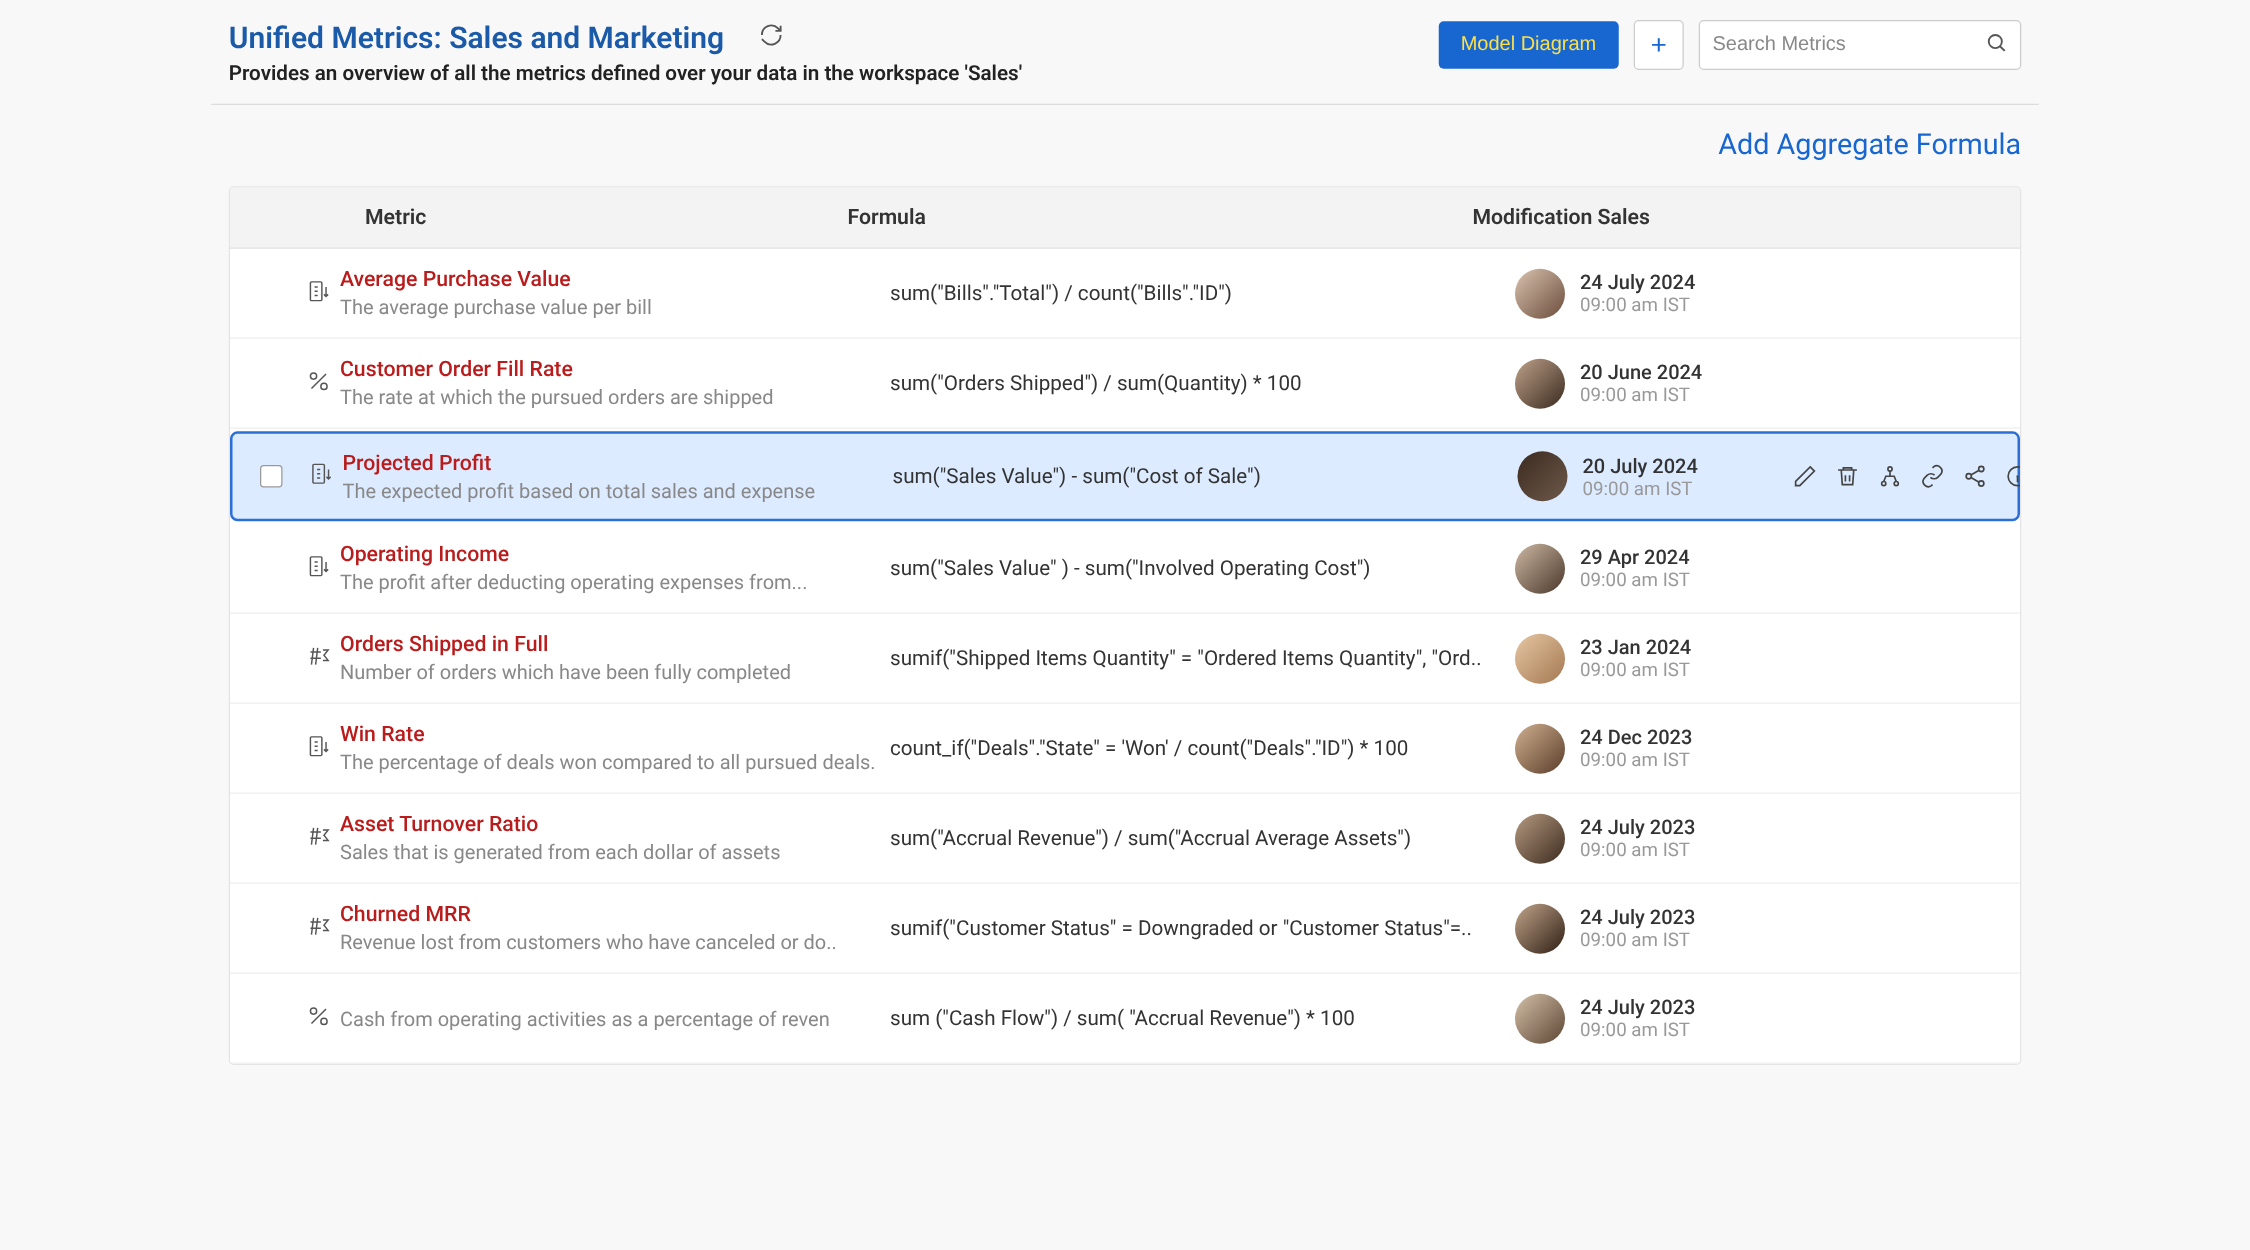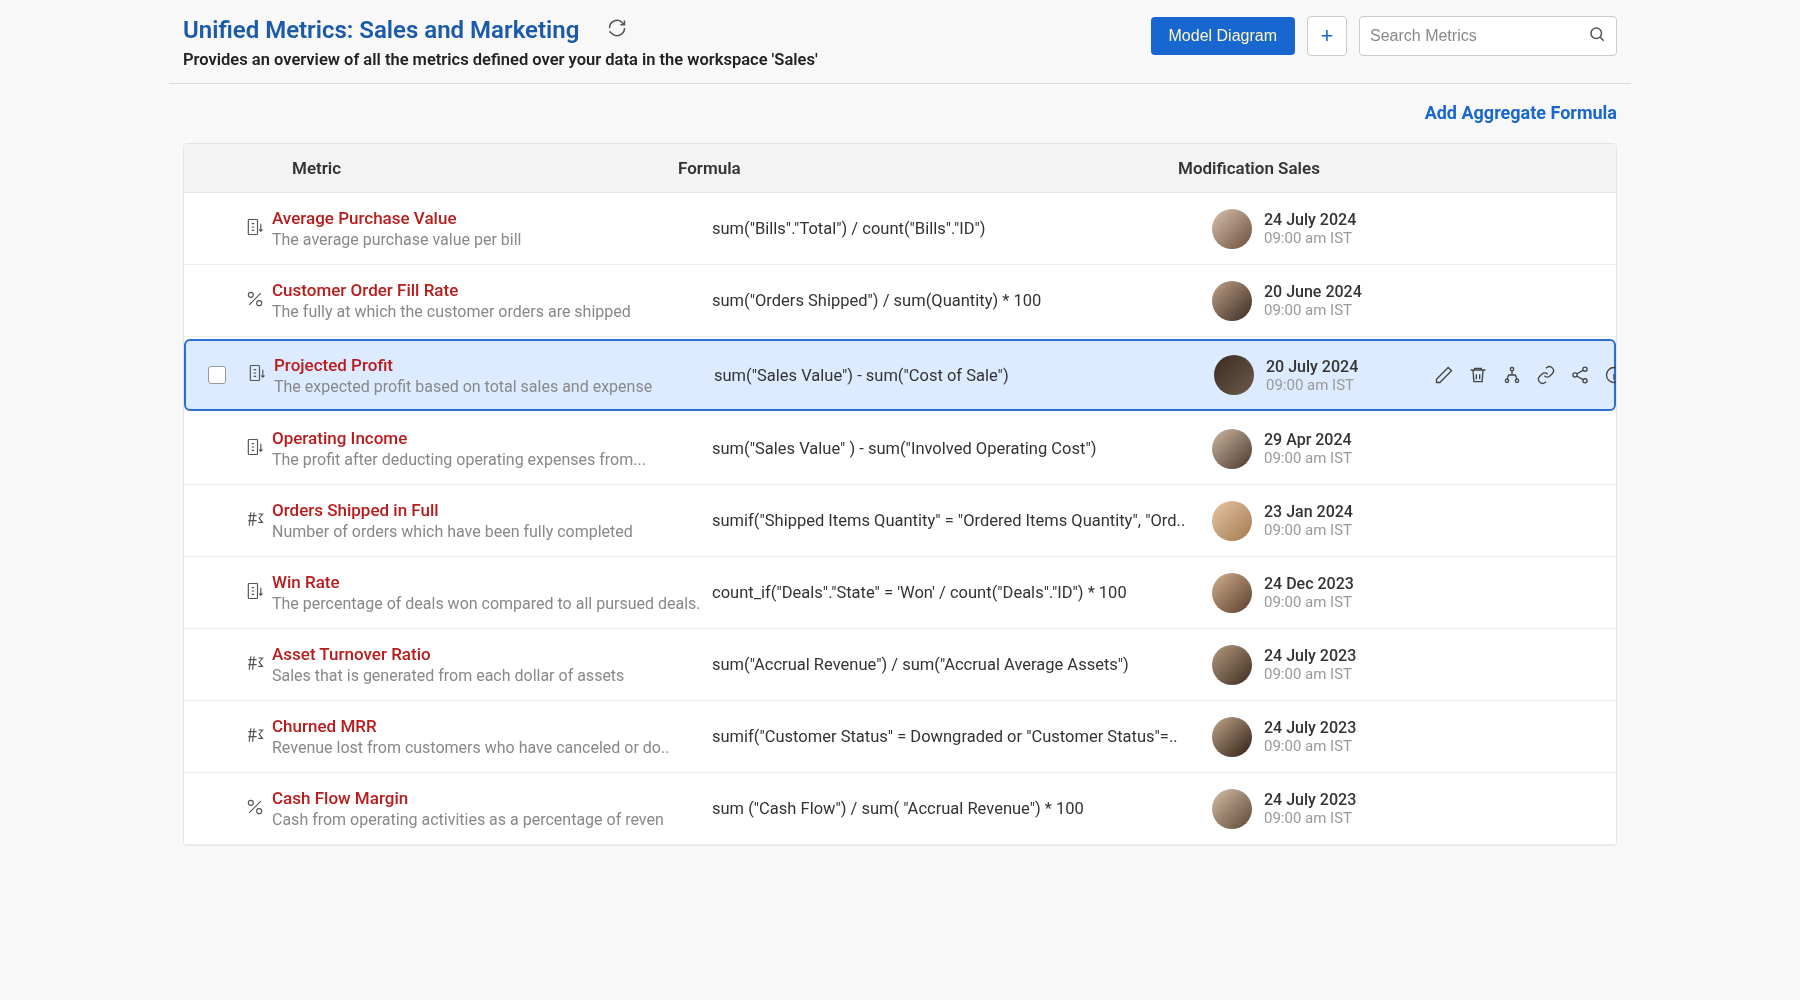--- a/index.html
+++ b/index.html
@@ -38,21 +38,21 @@
   font-weight: 600;
   color: #222;
 }
 .topbar-right {
   display: flex;
   align-items: center;
   gap: 12px;
 }
 .primary-btn {
   background: #1866d0;
-  color: #fef9c3;
+  color: #fde047;
   border: none;
   border-radius: 4px;
   padding: 10px 18px;
   font-size: 16px;
   font-weight: 500;
   cursor: pointer;
 }
 .icon-btn {
   background: #fff;
   border: 1px solid #ccc;
@@ -86,22 +86,22 @@
 }
 .search-input::placeholder { color: #888; }
 .search-wrap svg { width: 18px; height: 18px; stroke: #555; }
 
 .linkbar {
   text-align: right;
   padding: 18px 14px 8px 14px;
 }
 .link-add {
   color: #1866d0;
-  font-size: 18px;
-  font-weight: 700;
+  font-size: 23px;
+  font-weight: 400;
   cursor: pointer;
 }
 
 .table {
   margin: 12px 14px 16px 14px;
   border: 1px solid #e4e4e4;
   border-radius: 4px;
   overflow: hidden;
   background: #fff;
 }
@@ -250,21 +250,21 @@
     <div class="col-checkbox">
             <div class="row-check"></div>
           </div>
     <div class="col-icon">
             <span class="metric-icon"><svg viewBox="0 0 24 24" stroke-width="1.4">
                 <use href="#ic-percent"></use>
               </svg></span>
           </div>
     <div class="col-metric">
       <div class="metric-name">Customer Order Fill Rate</div>
-      <div class="metric-desc">The fully at which the customer orders are shipped</div>
+      <div class="metric-desc">The rate at which the pursued orders are shipped</div>
     </div>
     <div class="col-formula"><span class="formula-text">sum("Orders Shipped") / sum(Quantity) * 100</span></div>
     <div class="col-mod">
       <div class="avatar av-2"></div>
       <div>
         <div class="mod-date">20 June 2024</div>
         <div class="mod-time">09:00 am IST</div>
       </div>
     </div>
     <div class="col-actions"></div>
@@ -441,21 +441,20 @@
         <div class="trow">
     <div class="col-checkbox">
             <div class="row-check"></div>
           </div>
     <div class="col-icon">
             <span class="metric-icon"><svg viewBox="0 0 24 24" stroke-width="1.4">
                 <use href="#ic-percent"></use>
               </svg></span>
           </div>
     <div class="col-metric">
-      <div class="metric-name">Cash Flow Margin</div>
       <div class="metric-desc">Cash from operating activities as a percentage of reven</div>
     </div>
     <div class="col-formula"><span class="formula-text">sum ("Cash Flow") / sum( "Accrual Revenue") * 100</span></div>
     <div class="col-mod">
       <div class="avatar av-9"></div>
       <div>
         <div class="mod-date">24 July 2023</div>
         <div class="mod-time">09:00 am IST</div>
       </div>
     </div>

